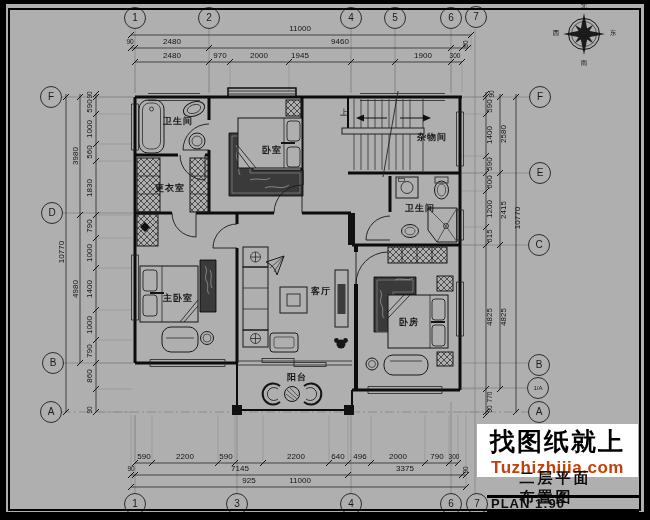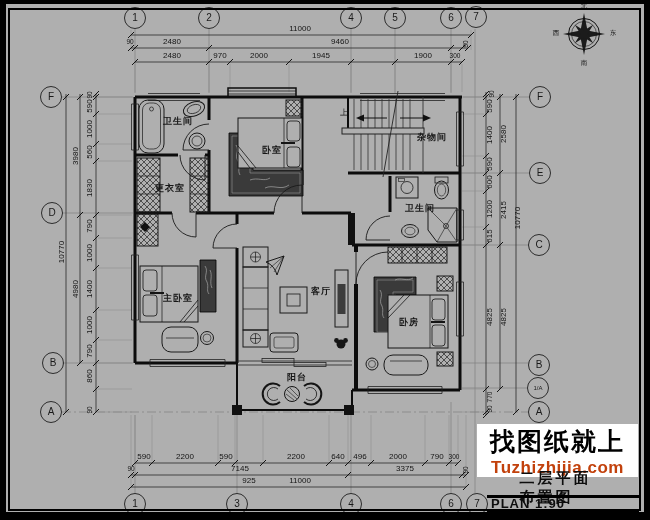--- a/index.html
+++ b/index.html
@@ -309,21 +309,21 @@
 <div class="gb" style="left:539px;top:412px"><span>A</span></div>
 
 <span class="t dim" style="left:300px;top:29px">11000</span>
 <span class="t dim7" style="left:130px;top:42px">90</span>
 <span class="t dim" style="left:172px;top:42px">2480</span>
 <span class="t dim" style="left:340px;top:42px">9460</span>
 <span class="t dim7 dimv" style="left:466px;top:44px">90</span>
 <span class="t dim" style="left:172px;top:56px">2480</span>
 <span class="t dim" style="left:220px;top:56px">970</span>
 <span class="t dim" style="left:259px;top:56px">2000</span>
-<span class="t dim" style="left:321px;top:56px">1945</span>
+<span class="t dim" style="left:300px;top:56px">1945</span>
 <span class="t dim" style="left:423px;top:56px">1900</span>
 <span class="t dim7" style="left:455px;top:56px">300</span>
 
 <span class="t dim" style="left:144px;top:457px">590</span>
 <span class="t dim" style="left:185px;top:457px">2200</span>
 <span class="t dim" style="left:226px;top:457px">590</span>
 <span class="t dim" style="left:249px;top:481px">925</span>
 <span class="t dim" style="left:296px;top:457px">2200</span>
 <span class="t dim" style="left:338px;top:457px">640</span>
 <span class="t dim" style="left:360px;top:457px">496</span>

